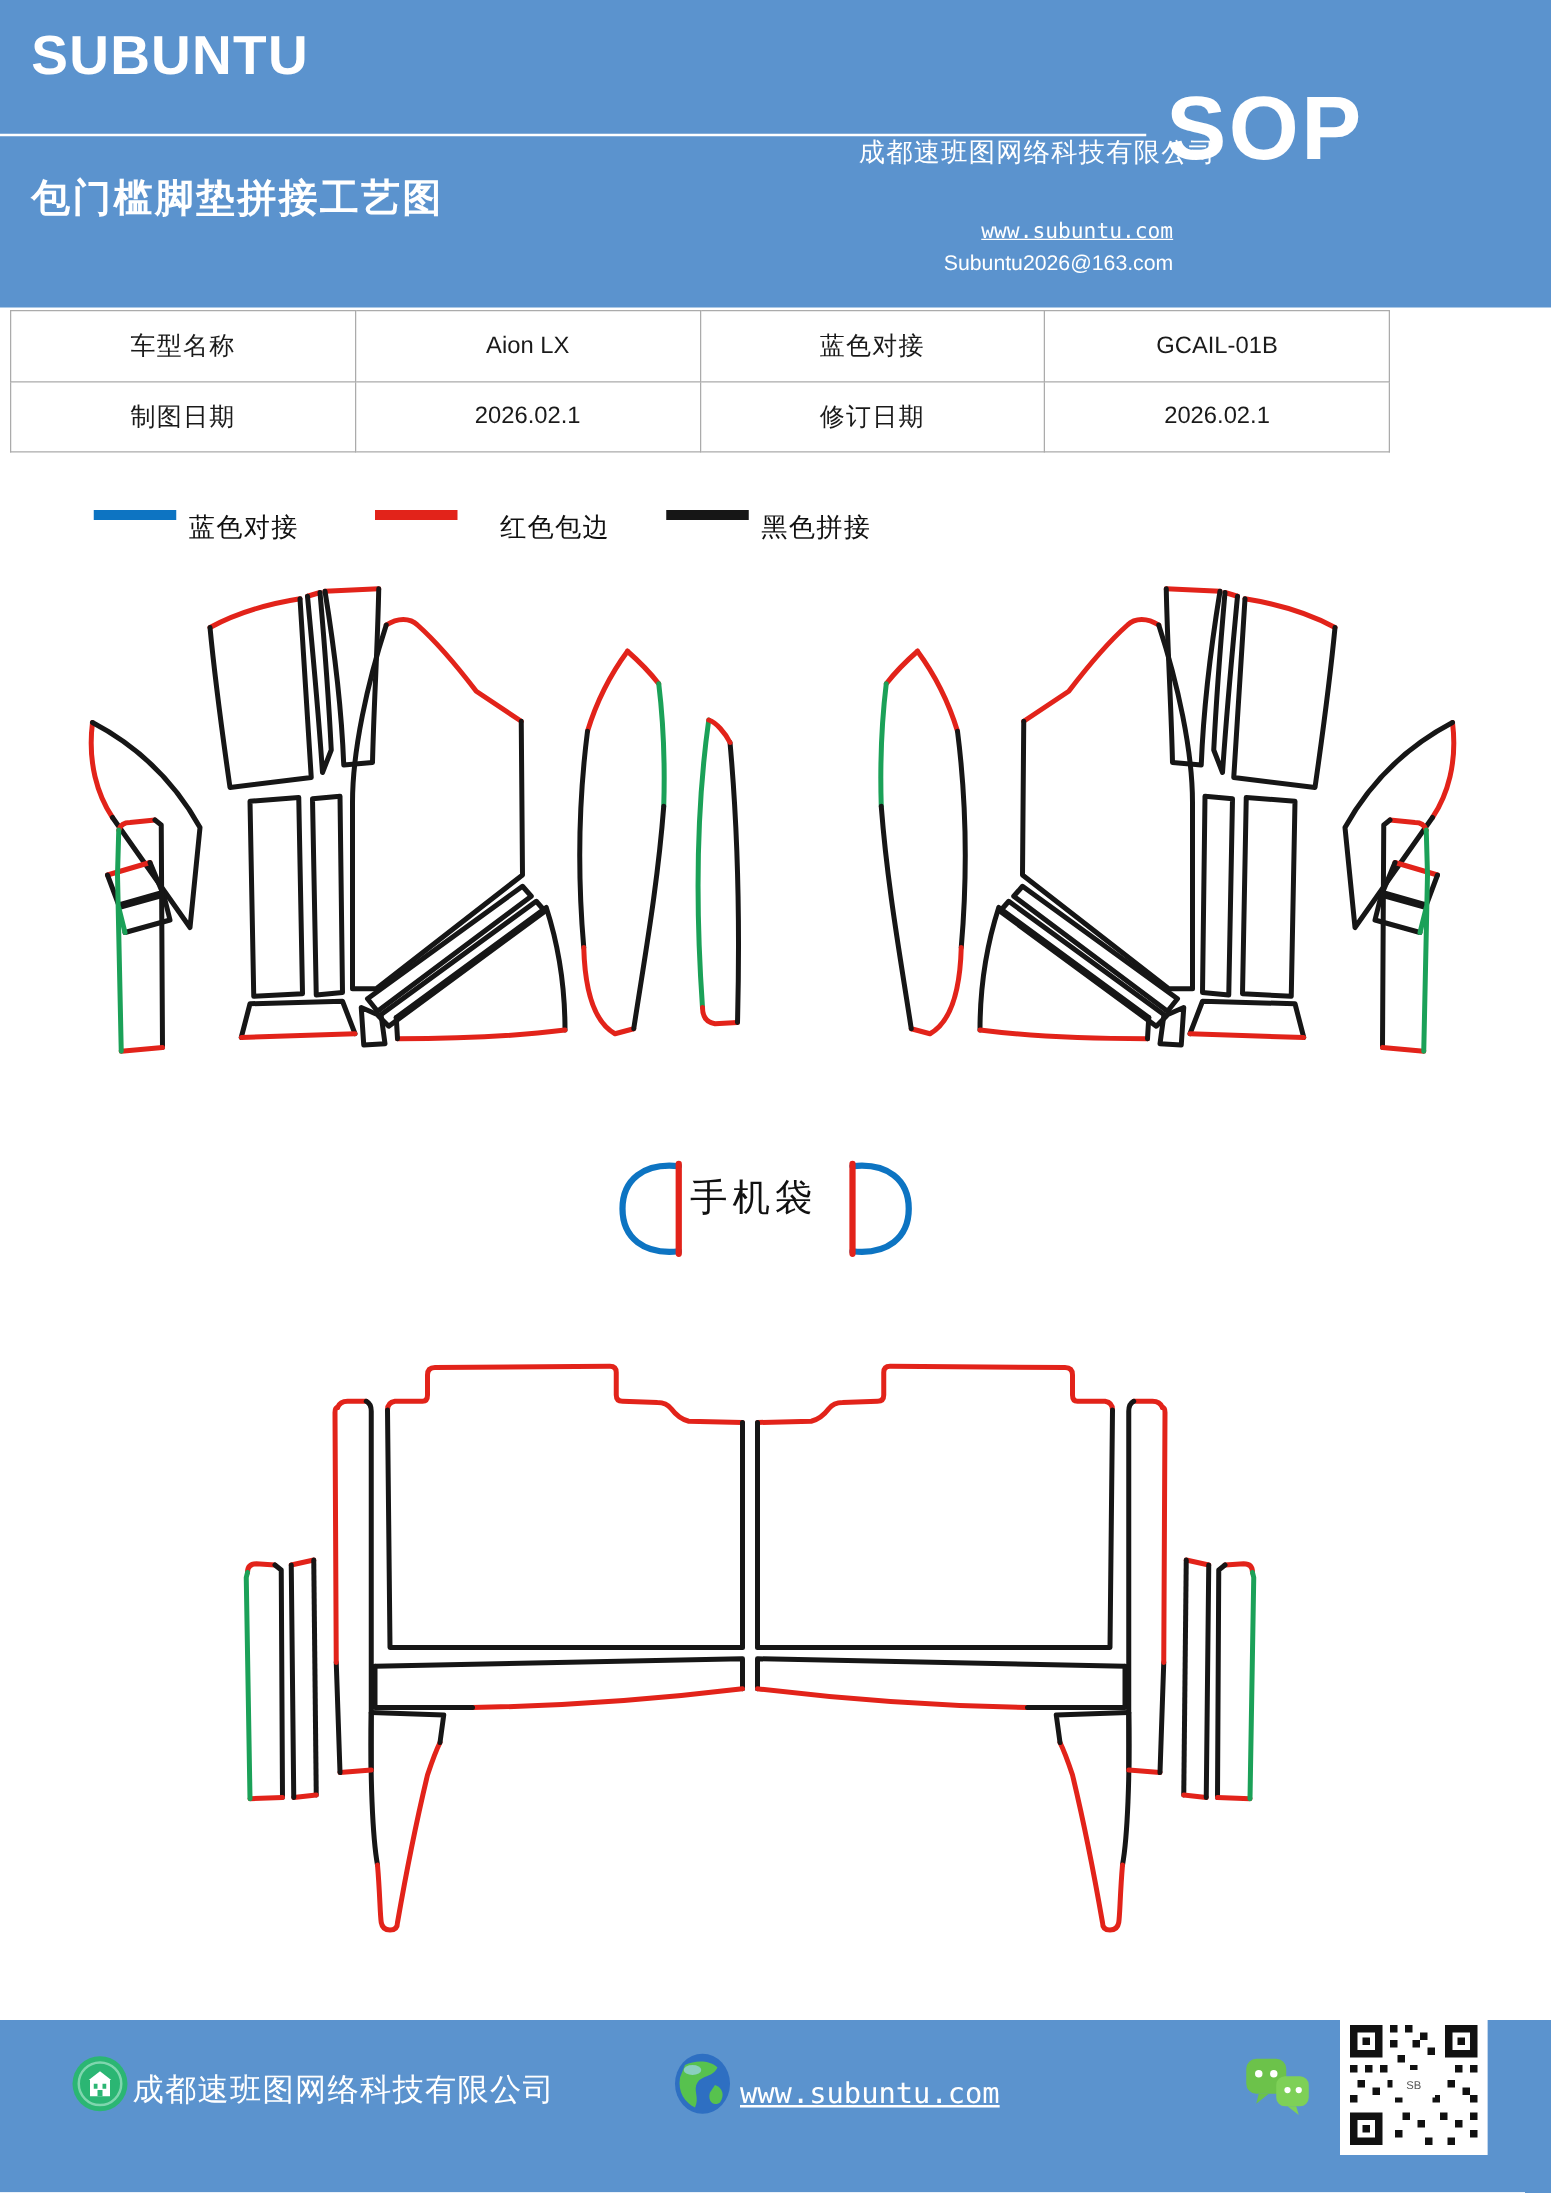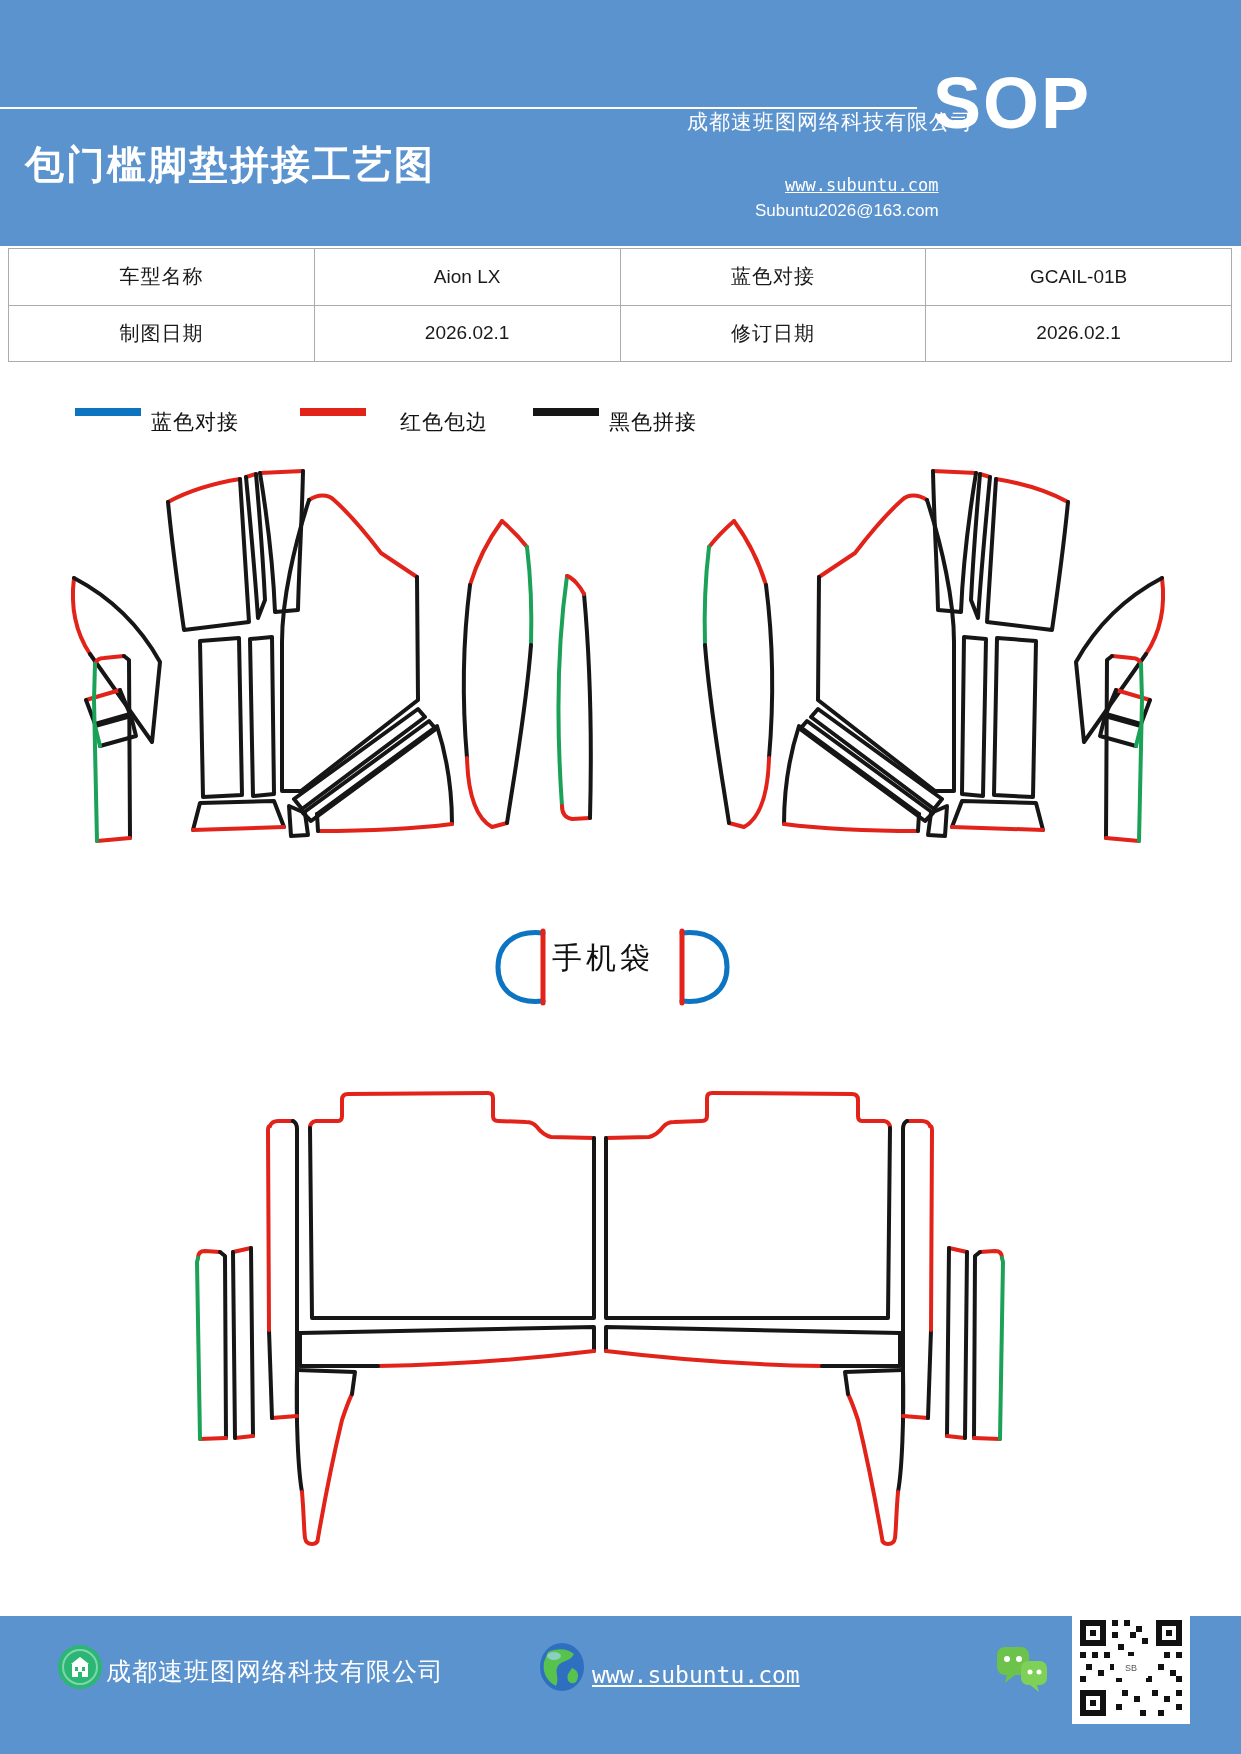--- a/index.html
+++ b/index.html
@@ -3,32 +3,32 @@
 <meta charset="utf-8">
 <style>
   html,body{margin:0;padding:0;background:#ffffff;}
   #page{position:relative;width:1241px;height:1754px;background:#ffffff;overflow:hidden;
         font-family:"Liberation Sans", sans-serif;}
   
   .header-band{position:absolute;left:0;top:0;width:1241px;height:246px;background:#5b93ce;}
   .logo{position:absolute;left:25px;top:20px;color:#ffffff;font-size:44px;font-weight:bold;
         letter-spacing:1px;font-family:"Liberation Sans",sans-serif;}
   .header-rule{position:absolute;left:0;top:107px;width:917px;height:2px;background:#ffffff;}
-  .doc-title{position:absolute;left:25px;top:138px;color:#ffffff;font-size:39px;font-weight:bold;
+  .doc-title{position:absolute;left:25px;top:138px;color:#ffffff;font-size:31px;font-weight:bold;
              letter-spacing:2px;}
   .header-company{position:absolute;left:687px;top:108px;color:#ffffff;font-size:21px;
                   font-family:"Liberation Serif",serif;letter-spacing:1px;}
   .header-link{position:absolute;left:785px;top:175px;color:#ffffff;font-size:17px;
                font-family:"DejaVu Sans Mono",monospace;text-decoration:underline;}
   .header-email{position:absolute;left:745px;top:201px;color:#ffffff;font-size:17px;
                 font-family:Liberation Sans, sans-serif;margin-left:10px;}
   .sop{position:absolute;left:933px;top:62px;color:#ffffff;font-size:72px;font-weight:bold;
        letter-spacing:2px;}
   
-  .info-table{position:absolute;left:8px;top:248px;width:1224px;height:114px;
+  .info-table{position:absolute;left:8px;top:248px;width:1104px;height:114px;
               border-collapse:collapse;table-layout:fixed;background:#ffffff;}
   .info-table td{border:1px solid #ababab;text-align:center;vertical-align:middle;
                  font-size:20px;color:#1a1a1a;}
   .info-table td.lbl{font-family:"Liberation Serif",serif;letter-spacing:1px;}
   .info-table td.val{font-family:"Liberation Sans",sans-serif;font-size:19px;}
   
   .legend{position:absolute;left:0;top:408px;width:1241px;height:32px;}
   .legend-item{position:absolute;top:0;height:32px;display:flex;}
   .legend-swatch{width:66px;height:8px;margin-right:10px;}
   .legend-label{font-size:21px;color:#111;font-family:"Liberation Serif",serif;letter-spacing:1px;}
@@ -50,20 +50,21 @@
   .icon-globe{position:absolute;left:538px;top:1642px;width:48px;height:52px;}
   .icon-wechat{position:absolute;left:995px;top:1645px;width:54px;height:48px;}
   .qr{position:absolute;left:1072px;top:1612px;width:118px;height:112px;background:#ffffff;}
 </style>
 </head>
 <body>
 
 <div id="page">
 
   <div class="header-band">
+    <div class="logo">SUBUNTU</div>
     <div class="header-rule"></div>
     <div class="doc-title">包门槛脚垫拼接工艺图</div>
     <div class="header-company">成都速班图网络科技有限公司</div>
     <div class="header-link">www.subuntu.com</div>
     <div class="header-email">Subuntu2026@163.com</div>
     <div class="sop">SOP</div>
   </div>
 
   <table class="info-table">
     <tbody>

